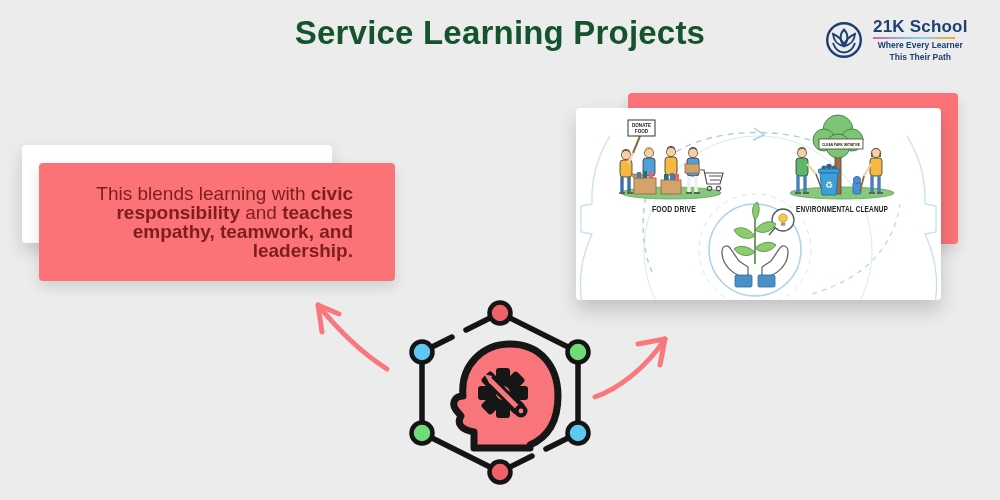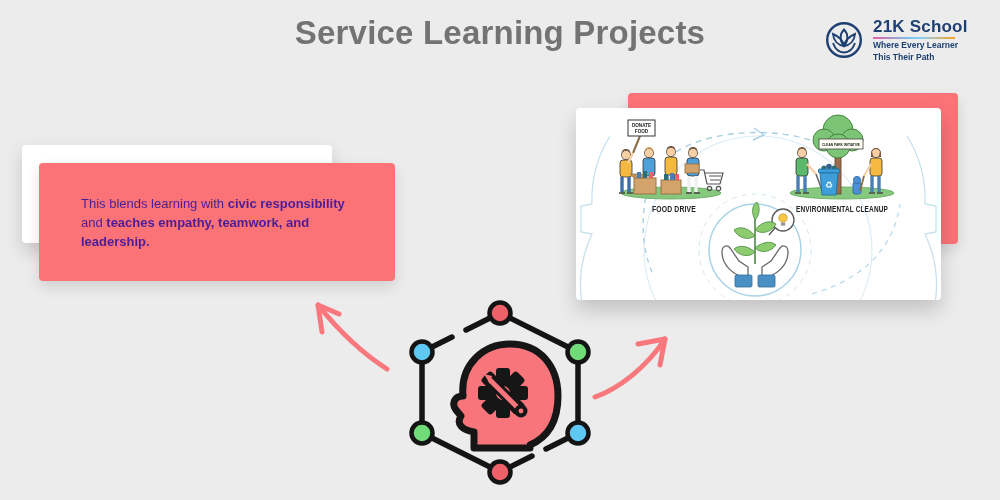--- a/index.html
+++ b/index.html
@@ -8,48 +8,48 @@
     font-family:"Liberation Sans", sans-serif;
     background:#ececec;
     position:relative;
     overflow:hidden;
   }
   .stage { position:absolute; inset:0; width:1000px; height:500px; }
 
   
   .title {
     position:absolute; top:14px; left:0; width:1000px;
-    text-align:center; font-size:33px; font-weight:700; color:#737373;
+    text-align:center; font-size:33px; font-weight:700; color:#14532d;
     letter-spacing:.2px;
   }
 
   
   .logo { position:absolute; top:18px; left:824px; width:150px; display:flex; align-items:center; gap:9px; }
   .logo-mark { width:40px; height:40px; flex:0 0 auto; }
   .logo-text { display:flex; flex-direction:column; }
   .logo-name { font-size:17px; font-weight:700; color:#1d3f72; letter-spacing:.2px; line-height:18px; }
   .logo-underline { height:2px; width:82px; margin-top:1px;
     background:linear-gradient(90deg,#e05fa0 0%,#7fc3ef 45%,#8fd0f0 60%,#f5a623 100%); }
-  .logo-tagline { margin-top:2px; font-size:8.5px; font-weight:600; color:#1d3f72; line-height:9.5px; }
+  .logo-tagline { margin-top:2px; font-size:8.5px; font-weight:600; color:#1d3f72; line-height:9.5px;text-align:center; }
 
   
   .card-back-left {
     position:absolute; left:22px; top:145px; width:310px; height:98px;
     background:#ffffff; border-radius:4px;
     box-shadow:0 8px 18px rgba(0,0,0,.16);
   }
   .card-pink-left {
     position:absolute; left:39px; top:163px; width:356px; height:118px;
     background:#fb7377; border-radius:4px;
     box-shadow:0 6px 14px rgba(0,0,0,.12);
     display:flex; align-items:center; justify-content:center;
     padding:0 42px;
   }
   .card-pink-left p {
-    color:#4c1d95; font-size:13px; line-height:19px; text-align:left;
+    color:#7f1d1d; font-size:19px; line-height:19px; text-align:right;
   }
   .card-pink-left b { font-weight:700; }
 
   
   .card-back-right {
     position:absolute; left:628px; top:93px; width:330px; height:151px;
     background:#fb7377; border-radius:4px;
     box-shadow:0 6px 14px rgba(0,0,0,.12);
   }
   .card-illustration {

